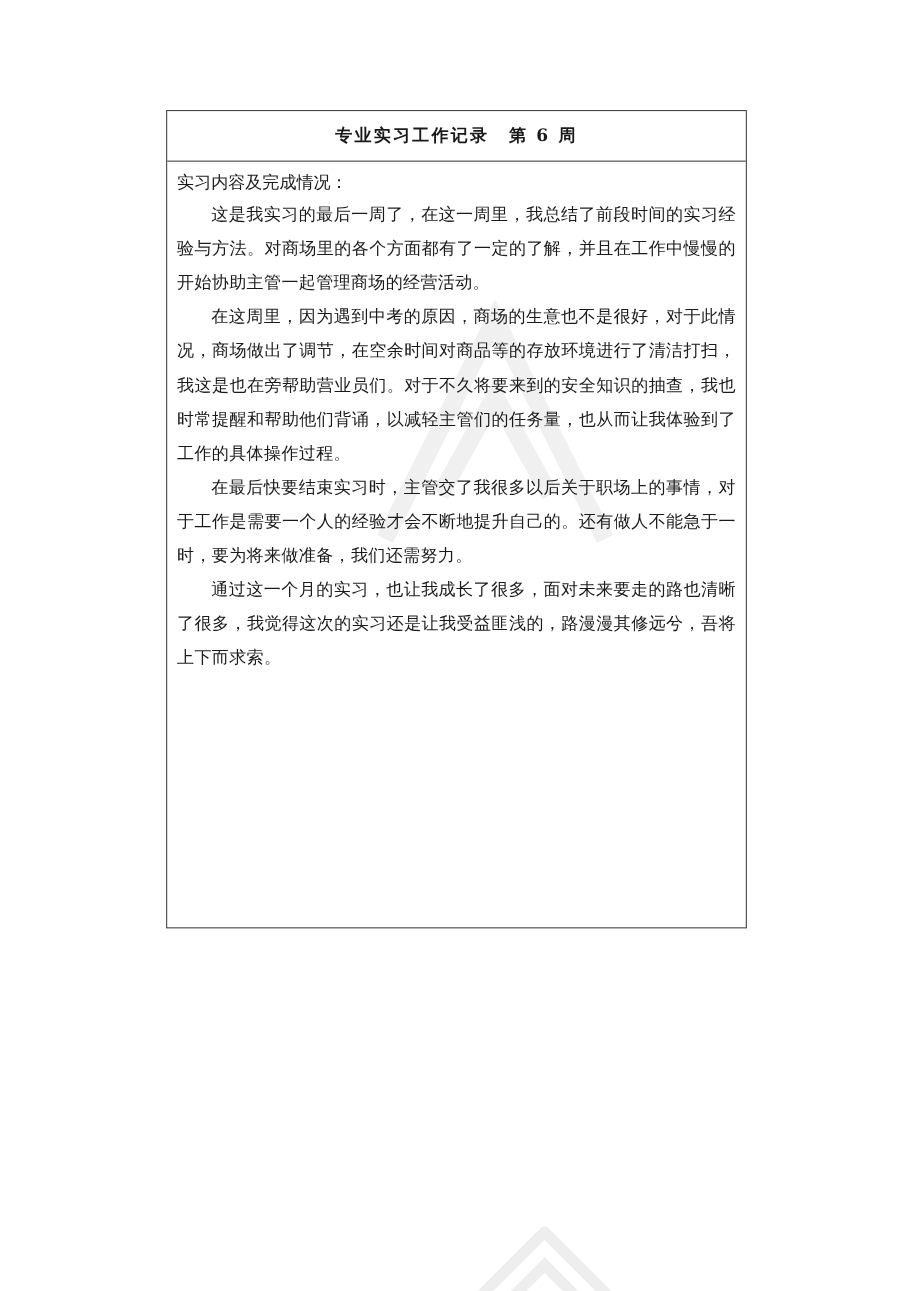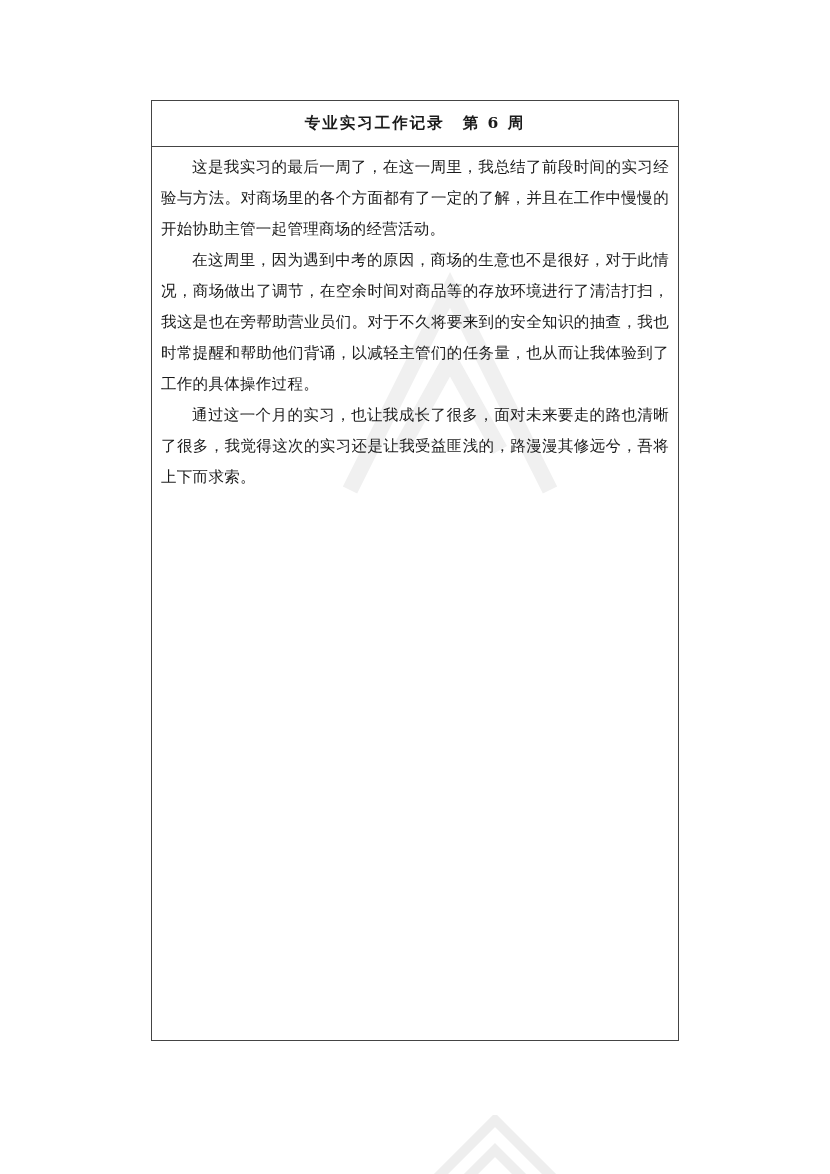--- a/index.html
+++ b/index.html
@@ -1,19 +1,19 @@
 <!DOCTYPE html>
 <html><head>
 <meta charset="utf-8">
 <style>
   html, body { margin: 0; padding: 0; background: #ffffff; }
   body { width: 830px; height: 1174px; position: relative; overflow: hidden;
          font-family: "DejaVu Serif", "Liberation Serif", serif; color: #1a1a1a; }
   .page { position: absolute; left: 0; top: 0; width: 830px; height: 1174px; }
-  .record-table { position: absolute; left: 151px; top: 100px; width: 528px; height: 941px;
+  .record-table { position: absolute; left: 151px; top: 100px; width: 528px; height: 744px;
                   border: 1px solid #444; box-sizing: border-box; }
   .title-row { height: 45px; border-bottom: 1px solid #444; display: flex; align-items: center;
                justify-content: center; font-size: 15.5px; font-weight: bold; letter-spacing: 2px; }
   .title-row .week { margin-left: 18px; }
   .date-row { height: 33px; border-bottom: 1px solid #444; display: flex; align-items: center;
               padding-left: 9px; font-size: 15px; letter-spacing: 0.5px; }
   .content-cell { padding: 6px 9px 0 9px; font-size: 15.5px; }
   .content-label { line-height: 26px; margin-bottom: 2px; }
   .para { text-indent: 2em; line-height: 31px; text-align: justify; margin: 0; letter-spacing: 0.3px; font-family: Liberation Mono, monospace; }
   .para + .para { margin-top: 0; }
@@ -36,18 +36,20 @@
       <path d="M35 70 L70 35 L105 70"></path>
     </g>
   </svg>
 
   <div class="record-table">
     <div class="title-row">
       <span>专业实习工作记录</span>
       <span class="week">第 6 周</span>
     </div>
     <div class="content-cell">
+      <div class="content-label">实习内容及完成情况：</div>
       <p class="para">这是我实习的最后一周了，在这一周里，我总结了前段时间的实习经验与方法。对商场里的各个方面都有了一定的了解，并且在工作中慢慢的开始协助主管一起管理商场的经营活动。</p>
       <p class="para">在这周里，因为遇到中考的原因，商场的生意也不是很好，对于此情况，商场做出了调节，在空余时间对商品等的存放环境进行了清洁打扫，我这是也在旁帮助营业员们。对于不久将要来到的安全知识的抽查，我也时常提醒和帮助他们背诵，以减轻主管们的任务量，也从而让我体验到了工作的具体操作过程。</p>
+      <p class="para">在最后快要结束实习时，主管交了我很多以后关于职场上的事情，对于工作是需要一个人的经验才会不断地提升自己的。还有做人不能急于一时，要为将来做准备，我们还需努力。</p>
       <p class="para">通过这一个月的实习，也让我成长了很多，面对未来要走的路也清晰了很多，我觉得这次的实习还是让我受益匪浅的，路漫漫其修远兮，吾将上下而求索。</p>
     </div>
   </div>
 </div>
 
 </body></html>

